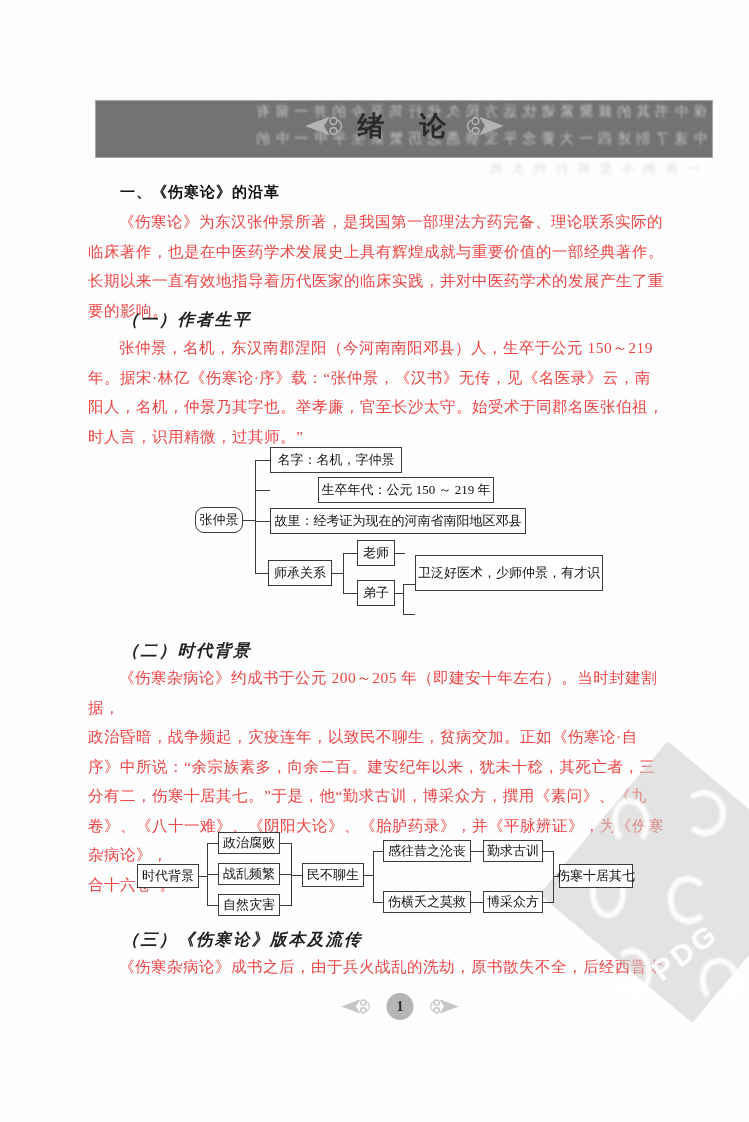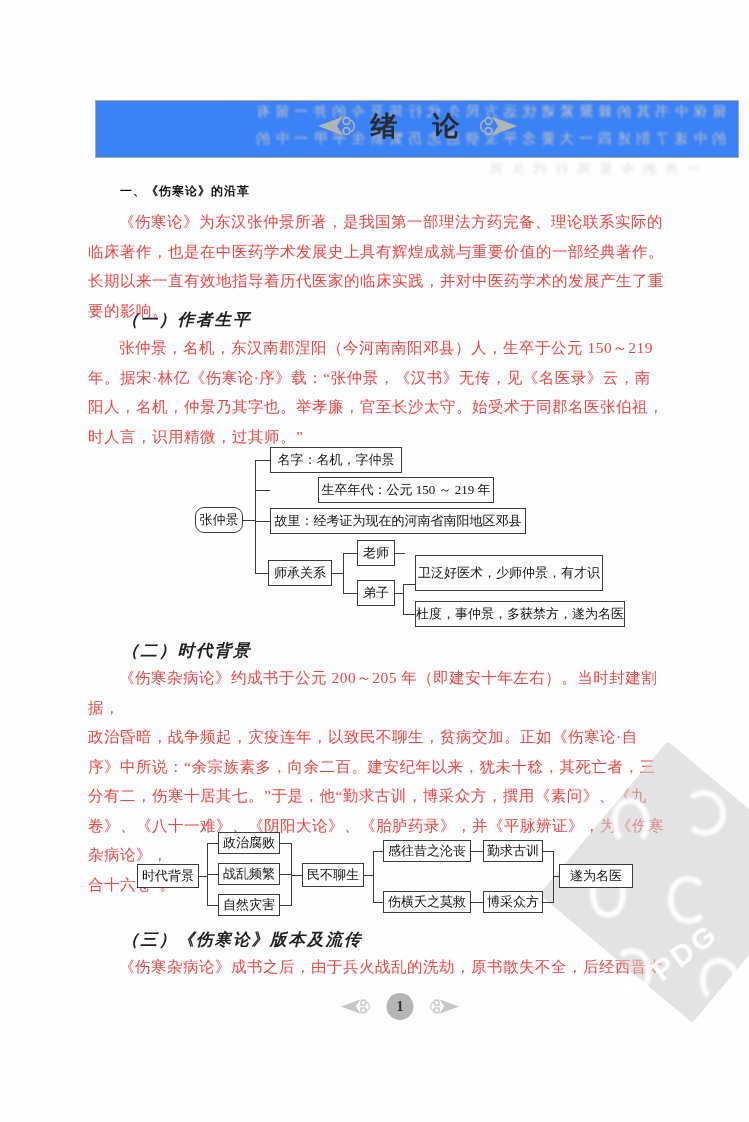--- a/index.html
+++ b/index.html
@@ -7,21 +7,21 @@
     width:749px;height:1122px;
     background:#fefefe;
     position:relative;
     overflow:hidden;
     font-family:"Liberation Serif","DejaVu Serif",serif;
     color:#1c1c1c;
   }
   
   .header-box{
     position:absolute;left:95px;top:100px;width:616px;height:56px;
-    border:1px solid #a9a9a9;overflow:hidden;background:#3b82f6;padding-left:26px;
+    border:1px solid #a9a9a9;overflow:hidden;background:#737373;
   }
   .bleed{
     position:absolute;white-space:nowrap;color:#c2c2c2;
     transform:scaleX(-1);filter:blur(1.1px);
     font-size:14px;letter-spacing:5px;left:-10px;width:640px;
   }
   .bleed-under{
     position:absolute;left:100px;top:160px;width:600px;white-space:nowrap;
     color:#dcdcdc;transform:scaleX(-1);filter:blur(1.6px);
     font-size:13px;letter-spacing:9px;overflow:hidden;
@@ -33,21 +33,21 @@
   .header-title{
     font-size:27px;font-weight:bold;letter-spacing:4px;
     font-family:"Liberation Serif","DejaVu Serif",serif;color:#2a2a2a;
     position:relative;z-index:2;
   }
   .orn{display:inline-block;line-height:0;}
   
   .h1{
     position:absolute;left:120px;top:183px;
     font-family:"Liberation Sans","DejaVu Sans",sans-serif;
-    font-weight:bold;font-size:12px;color:#111;letter-spacing:1px;
+    font-weight:bold;font-size:15px;color:#111;letter-spacing:1px;
   }
   .sub{
     position:absolute;left:122px;
     font-size:16.5px;font-style:italic;font-weight:bold;color:#222;
     letter-spacing:2px;
   }
   .para{
     position:absolute;left:88px;width:590px;
     font-size:15.5px;line-height:29.5px;
     white-space:pre-line;text-indent:2em;
@@ -136,21 +136,20 @@
 <div class="diagram" style="left:85px;top:445px;width:590px;height:188px;">
 
   <div class="dbox" style="left:110px;top:62px;width:48px;height:26px;border-radius:9px;">张仲景</div>
   <div class="dbox" style="left:185px;top:2px;width:132px;height:26px;">名字：名机，字仲景</div>
   <div class="dbox" style="left:185px;top:32px;width:176px;height:26px;margin-left:48px;">生卒年代：公元 150 ～ 219 年</div>
   <div class="dbox" style="left:185px;top:63px;width:256px;height:26px;">故里：经考证为现在的河南省南阳地区邓县</div>
   <div class="dbox" style="left:183px;top:115px;width:64px;height:26px;">师承关系</div>
   <div class="dbox" style="left:272px;top:95px;width:38px;height:26px;">老师</div>
   <div class="dbox" style="left:272px;top:135px;width:38px;height:26px;">弟子</div>
   <div class="dbox" style="left:330px;top:110px;width:188px;height:36px;">卫泛好医术，少师仲景，有才识</div>
-  <div class="dbox" style="left:330px;top:156px;width:210px;height:26px;">杜度，事仲景，多获禁方，遂为名医</div>
 
   <div class="hl" style="left:158px;top:75px;width:12px;"></div>
   <div class="vl" style="left:170px;top:15px;height:114px;"></div>
   <div class="hl" style="left:170px;top:15px;width:15px;"></div>
   <div class="hl" style="left:170px;top:45px;width:15px;"></div>
   <div class="hl" style="left:170px;top:76px;width:15px;"></div>
   <div class="hl" style="left:170px;top:128px;width:13px;"></div>
   <div class="hl" style="left:247px;top:128px;width:11px;"></div>
   <div class="vl" style="left:258px;top:108px;height:41px;"></div>
   <div class="hl" style="left:258px;top:108px;width:14px;"></div>
@@ -175,21 +174,21 @@
 
   <div class="dbox" style="left:52px;top:34px;width:62px;height:24px;">时代背景</div>
   <div class="dbox" style="left:133px;top:2px;width:62px;height:22px;">政治腐败</div>
   <div class="dbox" style="left:133px;top:33px;width:62px;height:22px;">战乱频繁</div>
   <div class="dbox" style="left:133px;top:64px;width:62px;height:22px;">自然灾害</div>
   <div class="dbox" style="left:217px;top:33px;width:62px;height:24px;font-family:Liberation Serif, serif;">民不聊生</div>
   <div class="dbox" style="left:298px;top:10px;width:88px;height:22px;">感往昔之沦丧</div>
   <div class="dbox" style="left:398px;top:10px;width:60px;height:22px;">勤求古训</div>
   <div class="dbox" style="left:298px;top:61px;width:88px;height:22px;">伤横夭之莫救</div>
   <div class="dbox" style="left:398px;top:61px;width:60px;height:22px;">博采众方</div>
-  <div class="dbox" style="left:474px;top:34px;width:74px;height:24px;">遂为名医</div>
+  <div class="dbox" style="left:474px;top:34px;width:74px;height:24px;">伤寒十居其七</div>
 
   <div class="hl" style="left:114px;top:46px;width:8px;"></div>
   <div class="vl" style="left:122px;top:13px;height:63px;"></div>
   <div class="hl" style="left:122px;top:13px;width:11px;"></div>
   <div class="hl" style="left:122px;top:44px;width:11px;"></div>
   <div class="hl" style="left:122px;top:75px;width:11px;"></div>
   <div class="hl" style="left:195px;top:13px;width:11px;"></div>
   <div class="hl" style="left:195px;top:44px;width:11px;"></div>
   <div class="hl" style="left:195px;top:75px;width:11px;"></div>
   <div class="vl" style="left:206px;top:13px;height:63px;"></div>

